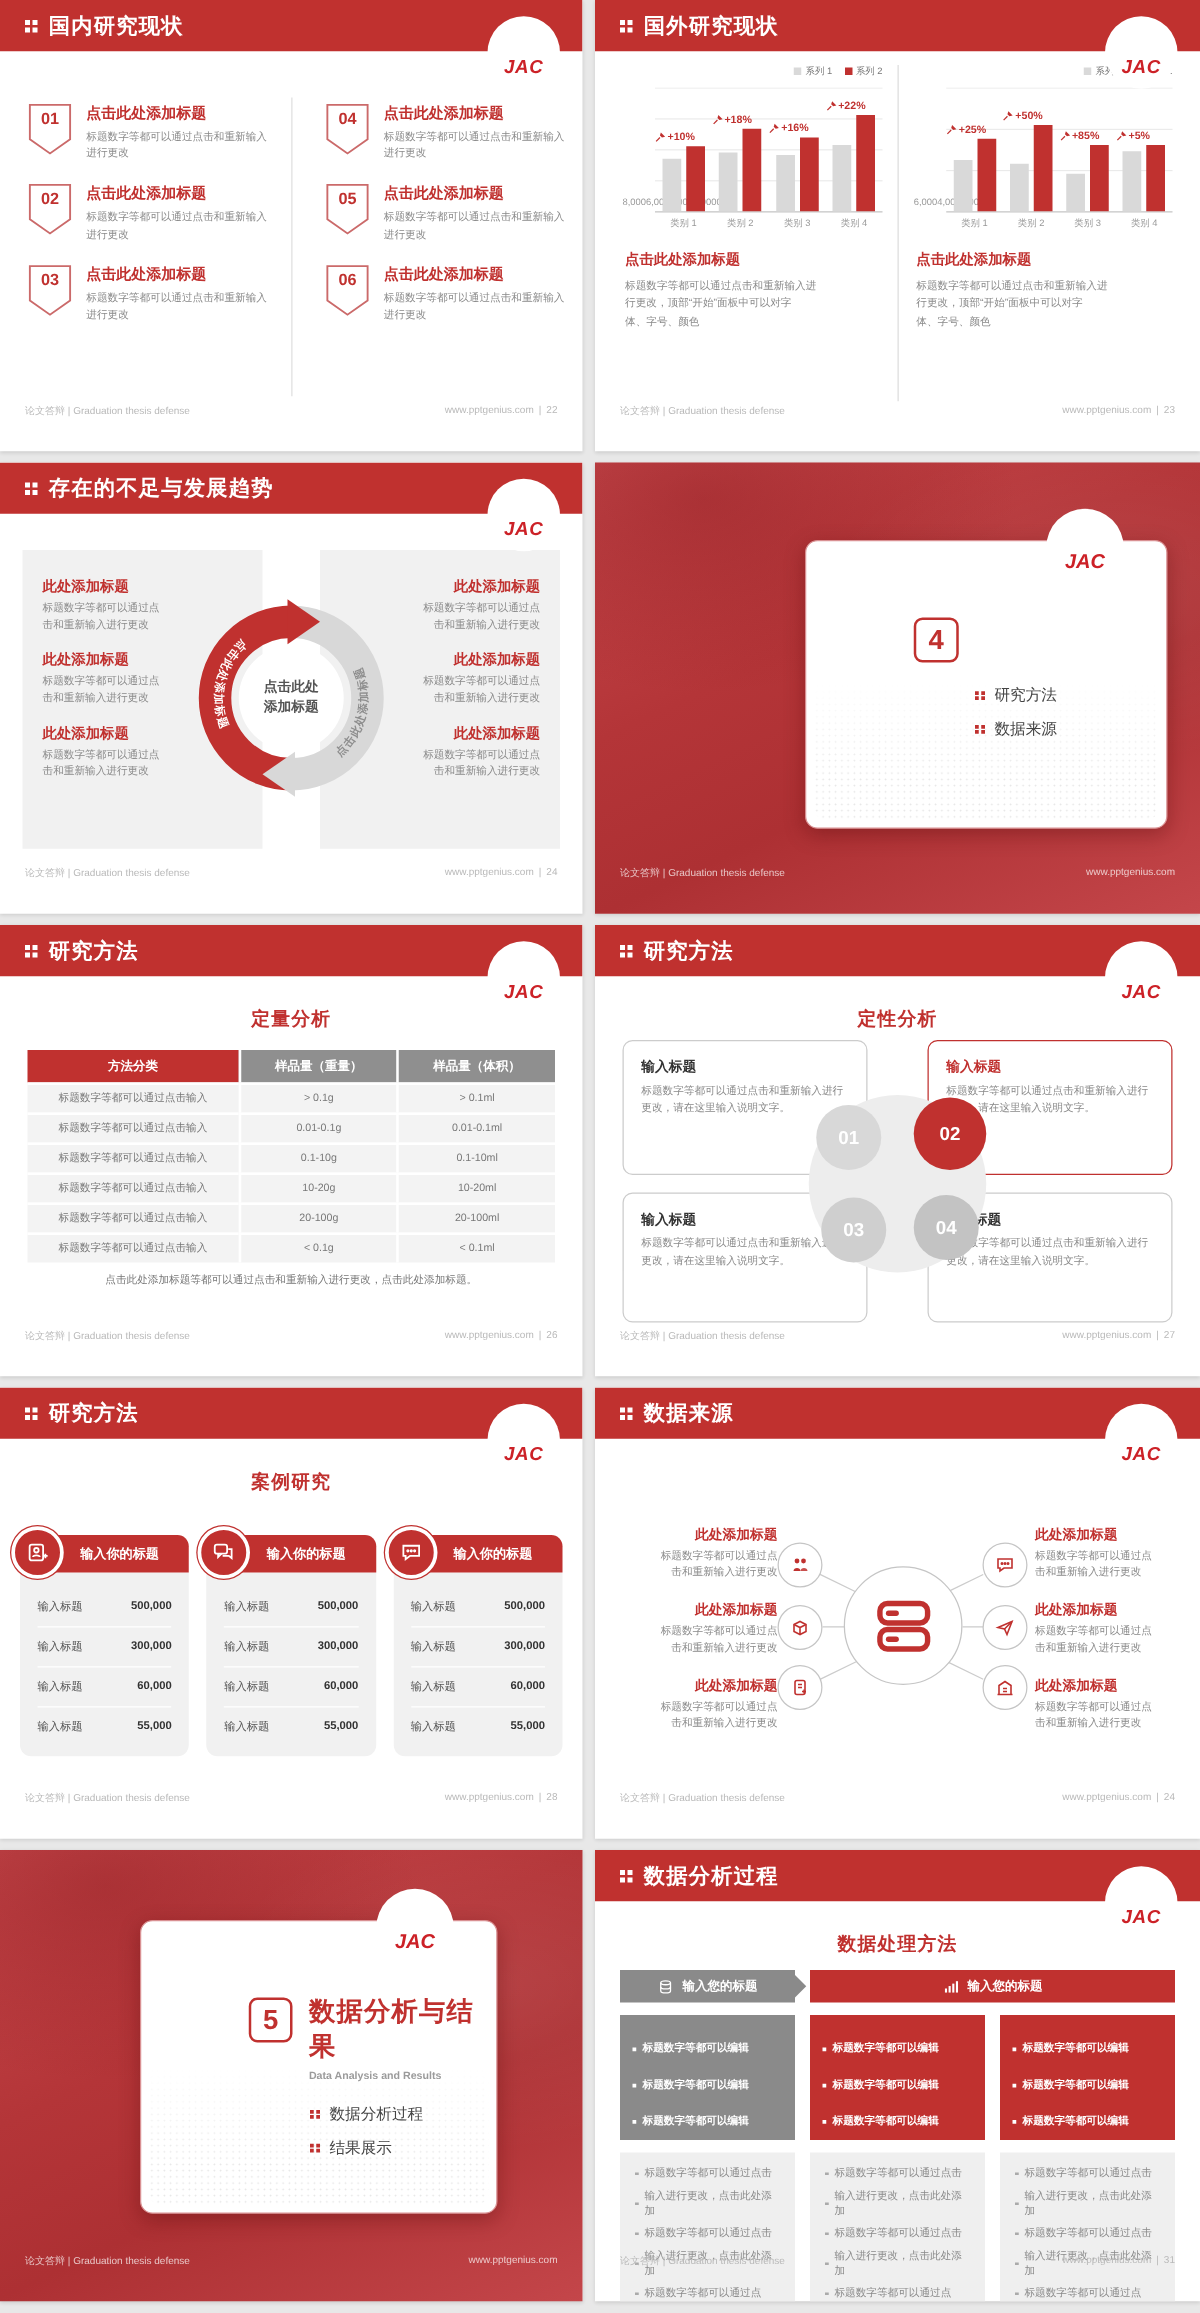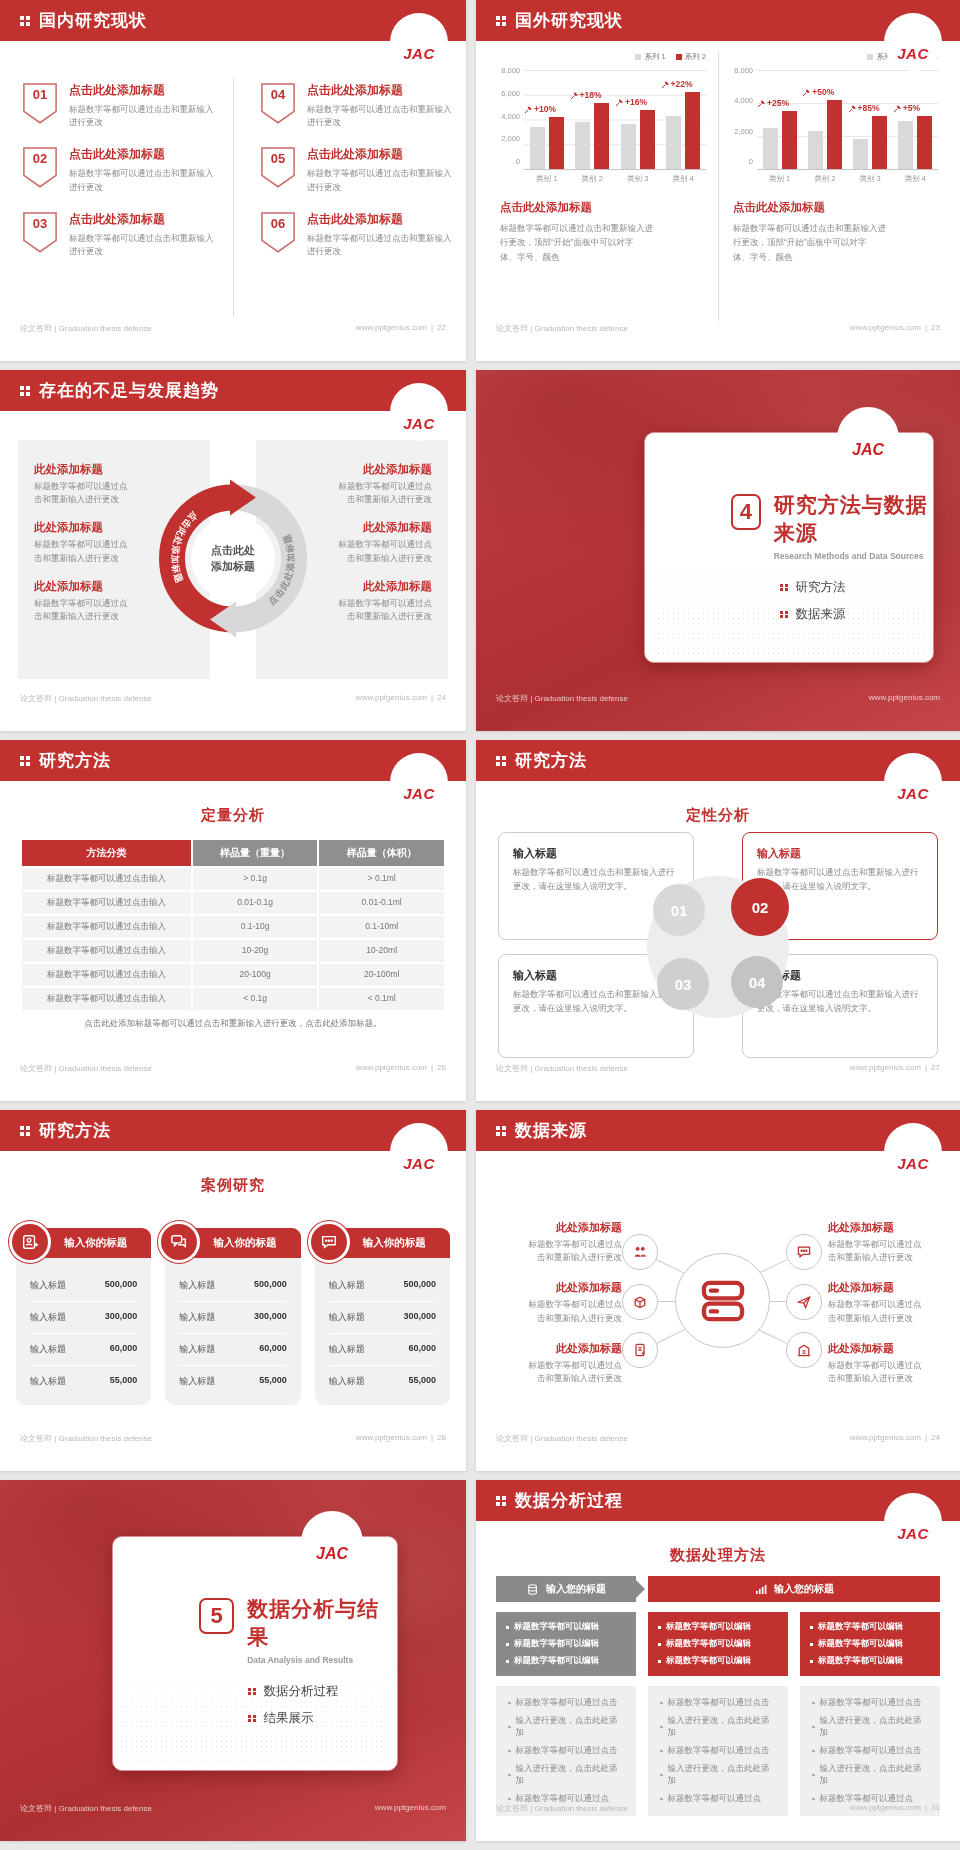--- a/index.html
+++ b/index.html
@@ -39,21 +39,21 @@
 
   
   .s2-wrap { position:absolute; top:52px; left:10px; right:10px; bottom:40px; display:flex; }
   .s2-half { width:50%; padding:0 12px; }
   .s2-half.second { border-left:1px solid #ddd; }
   .legend { display:flex; justify-content:flex-end; gap:10px; font-size:7.5px; color:#777; margin-bottom:8px; }
   .leg { display:flex; align-items:center; gap:3px; }
   .sw { width:6px; height:6px; display:inline-block; }
   .sw.gray { background:#d9d9d9; } .sw.red { background:#c0312f; }
   .chart { display:flex; }
-  .yaxis { width:26px; height:100px; display:flex; flex-direction:column; justify-content:space-between;
+  .yaxis { width:26px; height:100px; display:flex; flex-direction:row; justify-content:space-between;
            align-items:flex-end; font-size:7.5px; color:#999; padding-right:4px; transform:translateY(-4px); }
   .plot { flex:1; height:100px; position:relative; border-bottom:1px solid #c5c5c5; display:flex;
           background-image:linear-gradient(#e6e6e6 1px, transparent 1px); background-size:100% 25%; }
   .grp { flex:1; position:relative; display:flex; align-items:flex-end; justify-content:center; gap:4px; }
   .bar { width:15px; }
   .pct { position:absolute; left:0px; display:flex; align-items:flex-end; gap:1px; color:#c0312f;
          font-size:8.5px; font-weight:bold; white-space:nowrap; }
   .cats { display:flex; margin-left:26px; margin-top:4px; }
   .cats div { flex:1; text-align:center; font-size:7.5px; color:#999; }
   .s2-title { color:#c0312f; font-size:11.5px; font-weight:bold; margin:16px 0 6px 2px; }
@@ -155,21 +155,21 @@
   .s10-grid { position:absolute; left:20px; right:20px; top:96px; display:grid;
               grid-template-columns:1fr 1fr 1fr; column-gap:12px; row-gap:10px; }
   .ban { height:26px; display:flex; align-items:center; justify-content:center; gap:7px; color:#fff;
          font-size:10px; font-weight:bold; }
   .ban.gray { background:#8a8a8a; position:relative; }
   .ban.gray::after { content:""; position:absolute; right:-9px; top:4px; border-left:9px solid #8a8a8a;
                      border-top:9px solid transparent; border-bottom:9px solid transparent; }
   .ban.red { background:#c0312f; grid-column:2 / span 2; }
   .ebox { padding:9px 10px; display:flex; flex-direction:column; gap:5px; }
   .ebox.g { background:#8a8a8a; } .ebox.r { background:#c0312f; }
-  .eline { display:flex; align-items:center; gap:5px; color:#fff; font-size:8.5px; font-weight:bold; }
+  .eline { display:flex; align-items:center; gap:5px; color:#fff; font-size:8.5px; font-weight:bold;margin-top:12px; }
   .eline i { width:3px; height:3px; background:#fff; flex:0 0 3px; }
   .dbox { background:#efefef; padding:11px 12px; display:flex; flex-direction:column; gap:6px; min-height:96px; }
   .dline { display:flex; align-items:center; gap:5px; color:#8a8a8a; font-size:8.5px; }
   .dline i { width:2.5px; height:2.5px; background:#aaa; flex:0 0 2.5px; }
 </style>
 </head>
 <body>
 
 <div class="sheet">
 
@@ -546,24 +546,20 @@
     </div>
   </div>
 
   <div class="slide cover">
     <div class="cov-card v4">
       <div class="cov-jac">JAC</div>
       <div class="cov-dots-bg"></div>
       <div class="cov-body">
         <div class="cov-row">
           <div class="cov-num">4</div>
-          <div>
-            <div class="cov-title">研究方法与数据来源</div>
-            <div class="cov-sub">Research Methods and Data Sources</div>
-          </div>
         </div>
         <div class="cov-bullets">
           <div class="cov-bullet">
             <span class="dots sm">
                 <i></i>
                 <i></i>
                 <i></i>
                 <i></i>
               </span>
             <span>研究方法</span>

